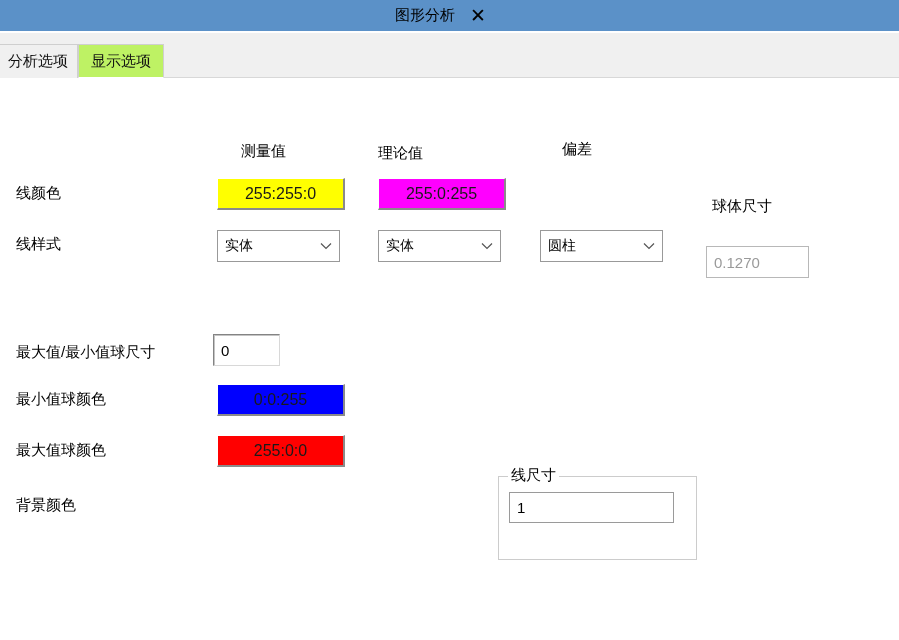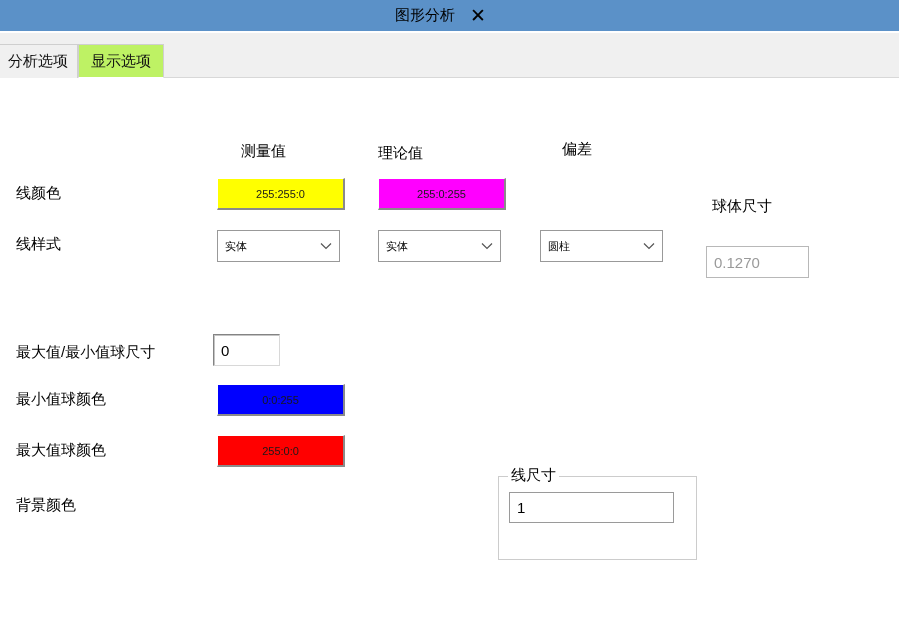--- a/index.html
+++ b/index.html
@@ -97,21 +97,21 @@
     white-space: nowrap;
   }
 
   
   .colorbtn {
     position: absolute;
     box-sizing: border-box;
     display: flex;
     align-items: center;
     justify-content: center;
-    font-size: 11px;
+    font-size: 16px;
     color: #1a1a1a;
     cursor: default;
     border-top: 1px solid #ffffff;
     border-left: 1px solid #ffffff;
     border-right: 2px solid #8a8a8a;
     border-bottom: 2px solid #8a8a8a;
   }
   .colorbtn.outlined {
     border: 1px solid #3a3a3a;
     box-shadow: 1px 1px 0 #9a9a9a;
@@ -121,21 +121,21 @@
   .combo {
     position: absolute;
     box-sizing: border-box;
     background: #ffffff;
     border: 1px solid #999999;
     display: flex;
     align-items: center;
     cursor: default;
   }
   .combo-text {
-    font-size: 11px;
+    font-size: 14px;
     color: #000000;
     padding-left: 7px;
     flex: 1;
     white-space: nowrap;
   }
   .combo-arrow {
     width: 26px;
     display: flex;
     align-items: center;
     justify-content: center;

